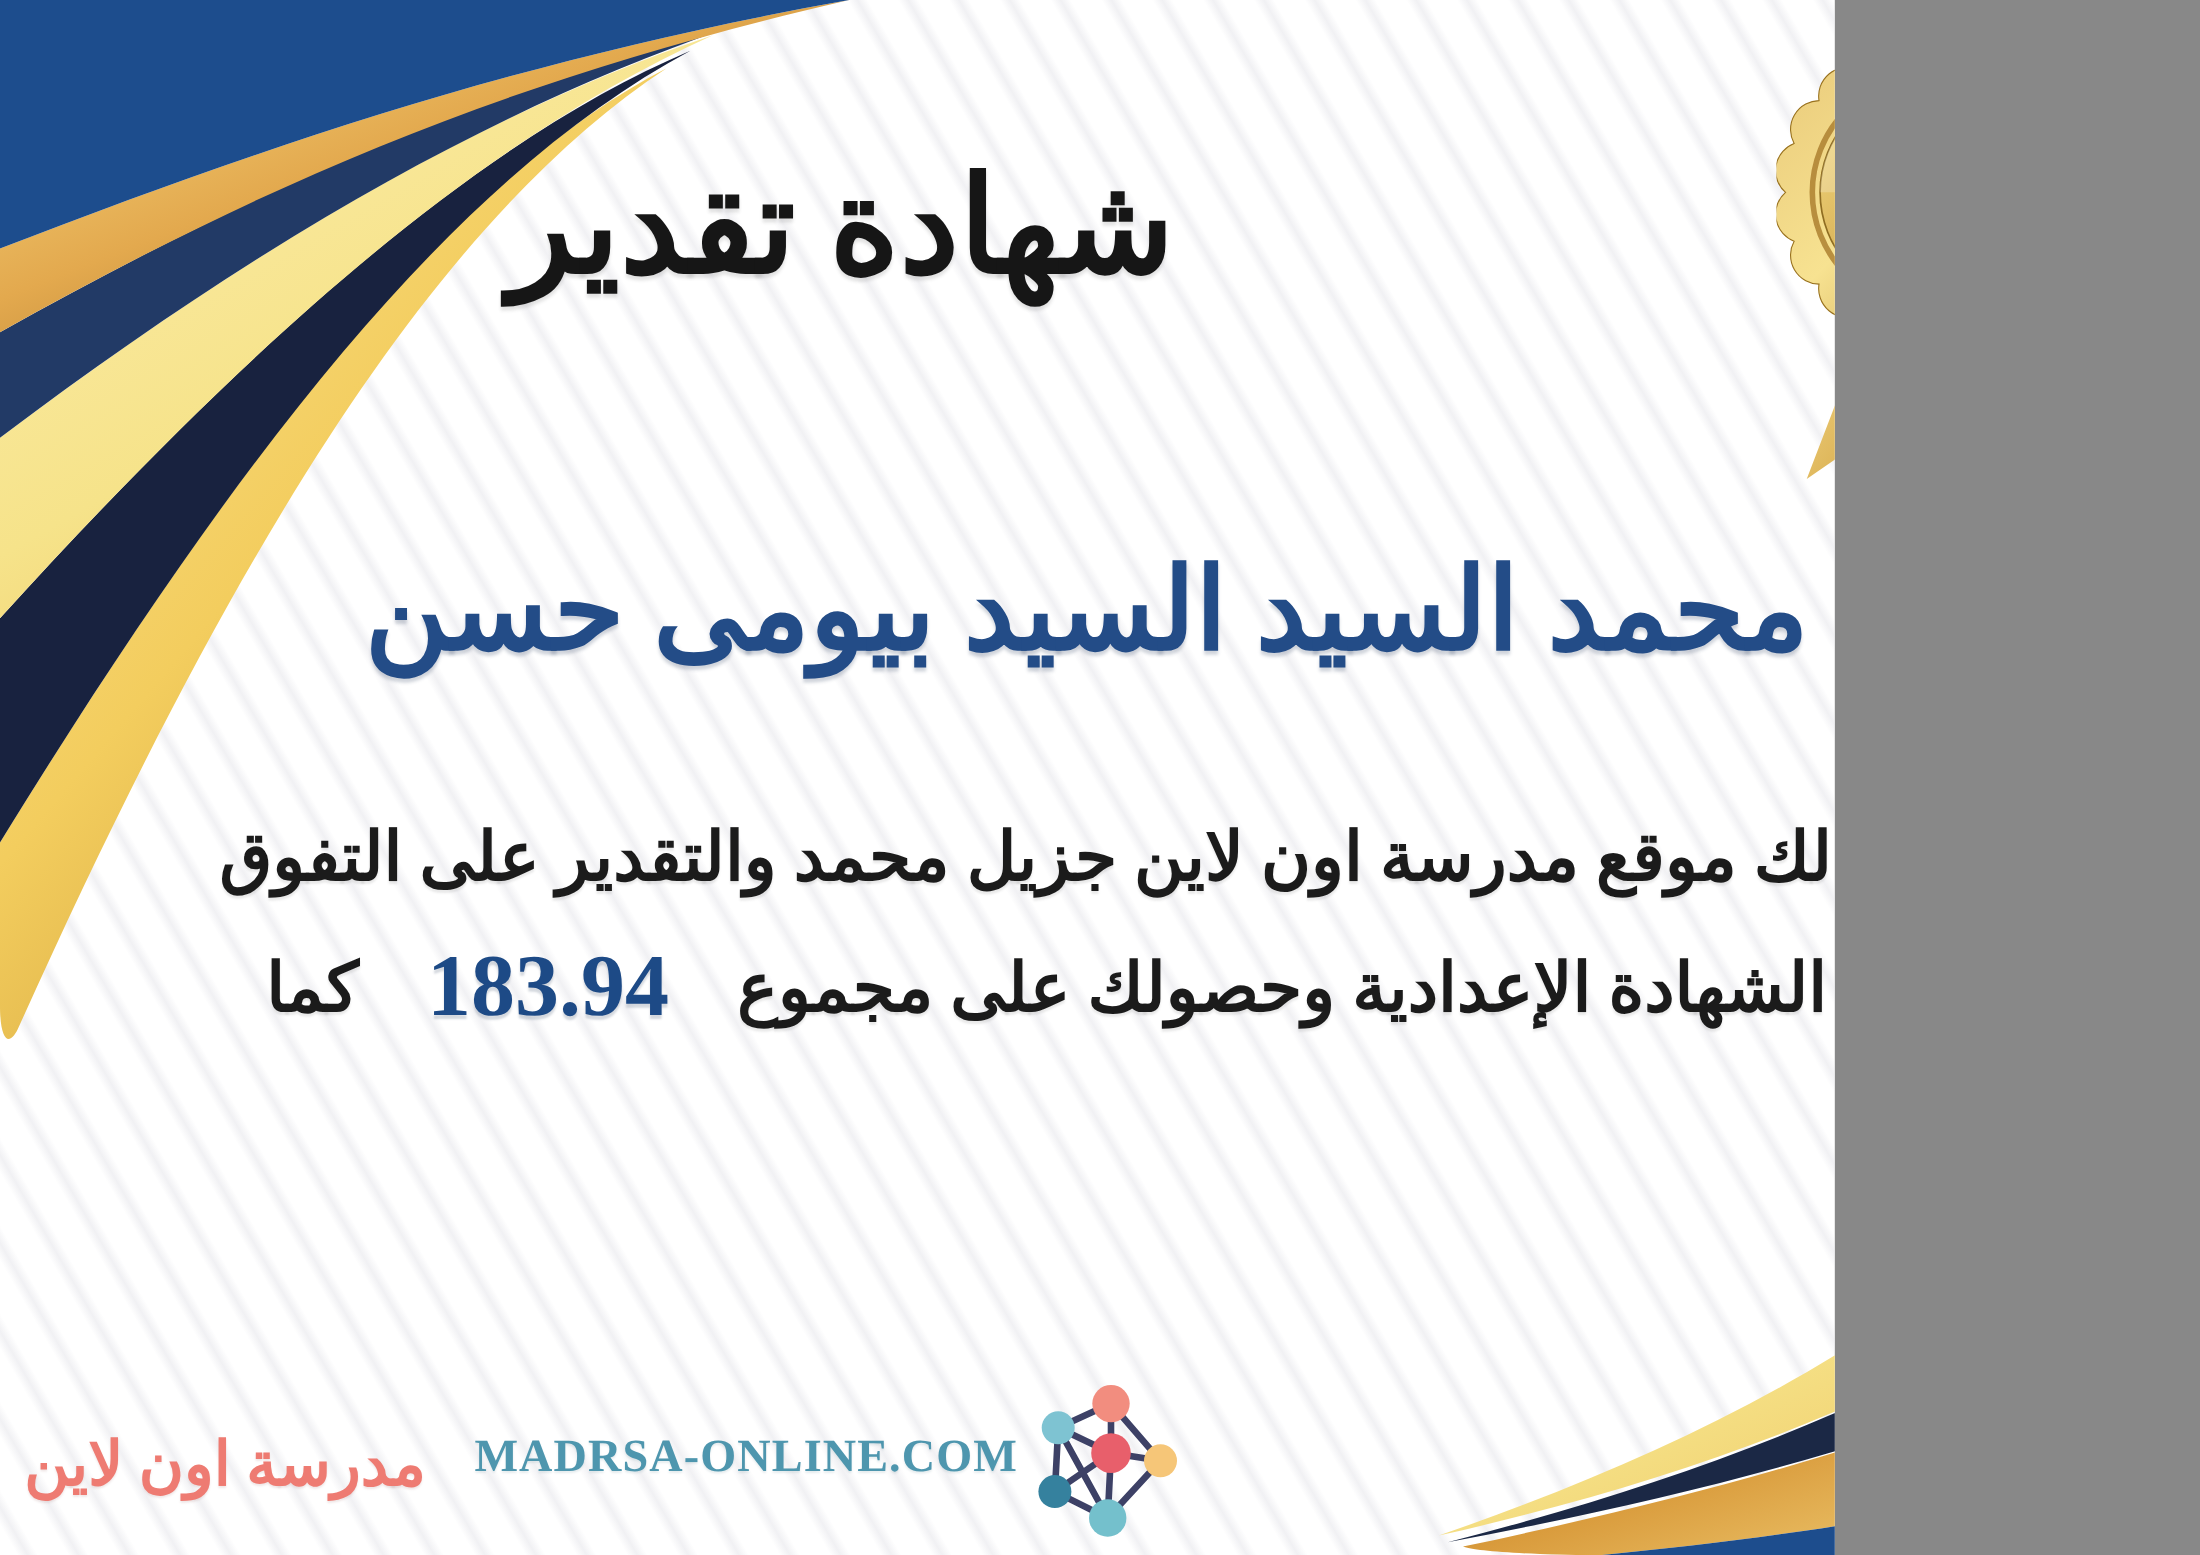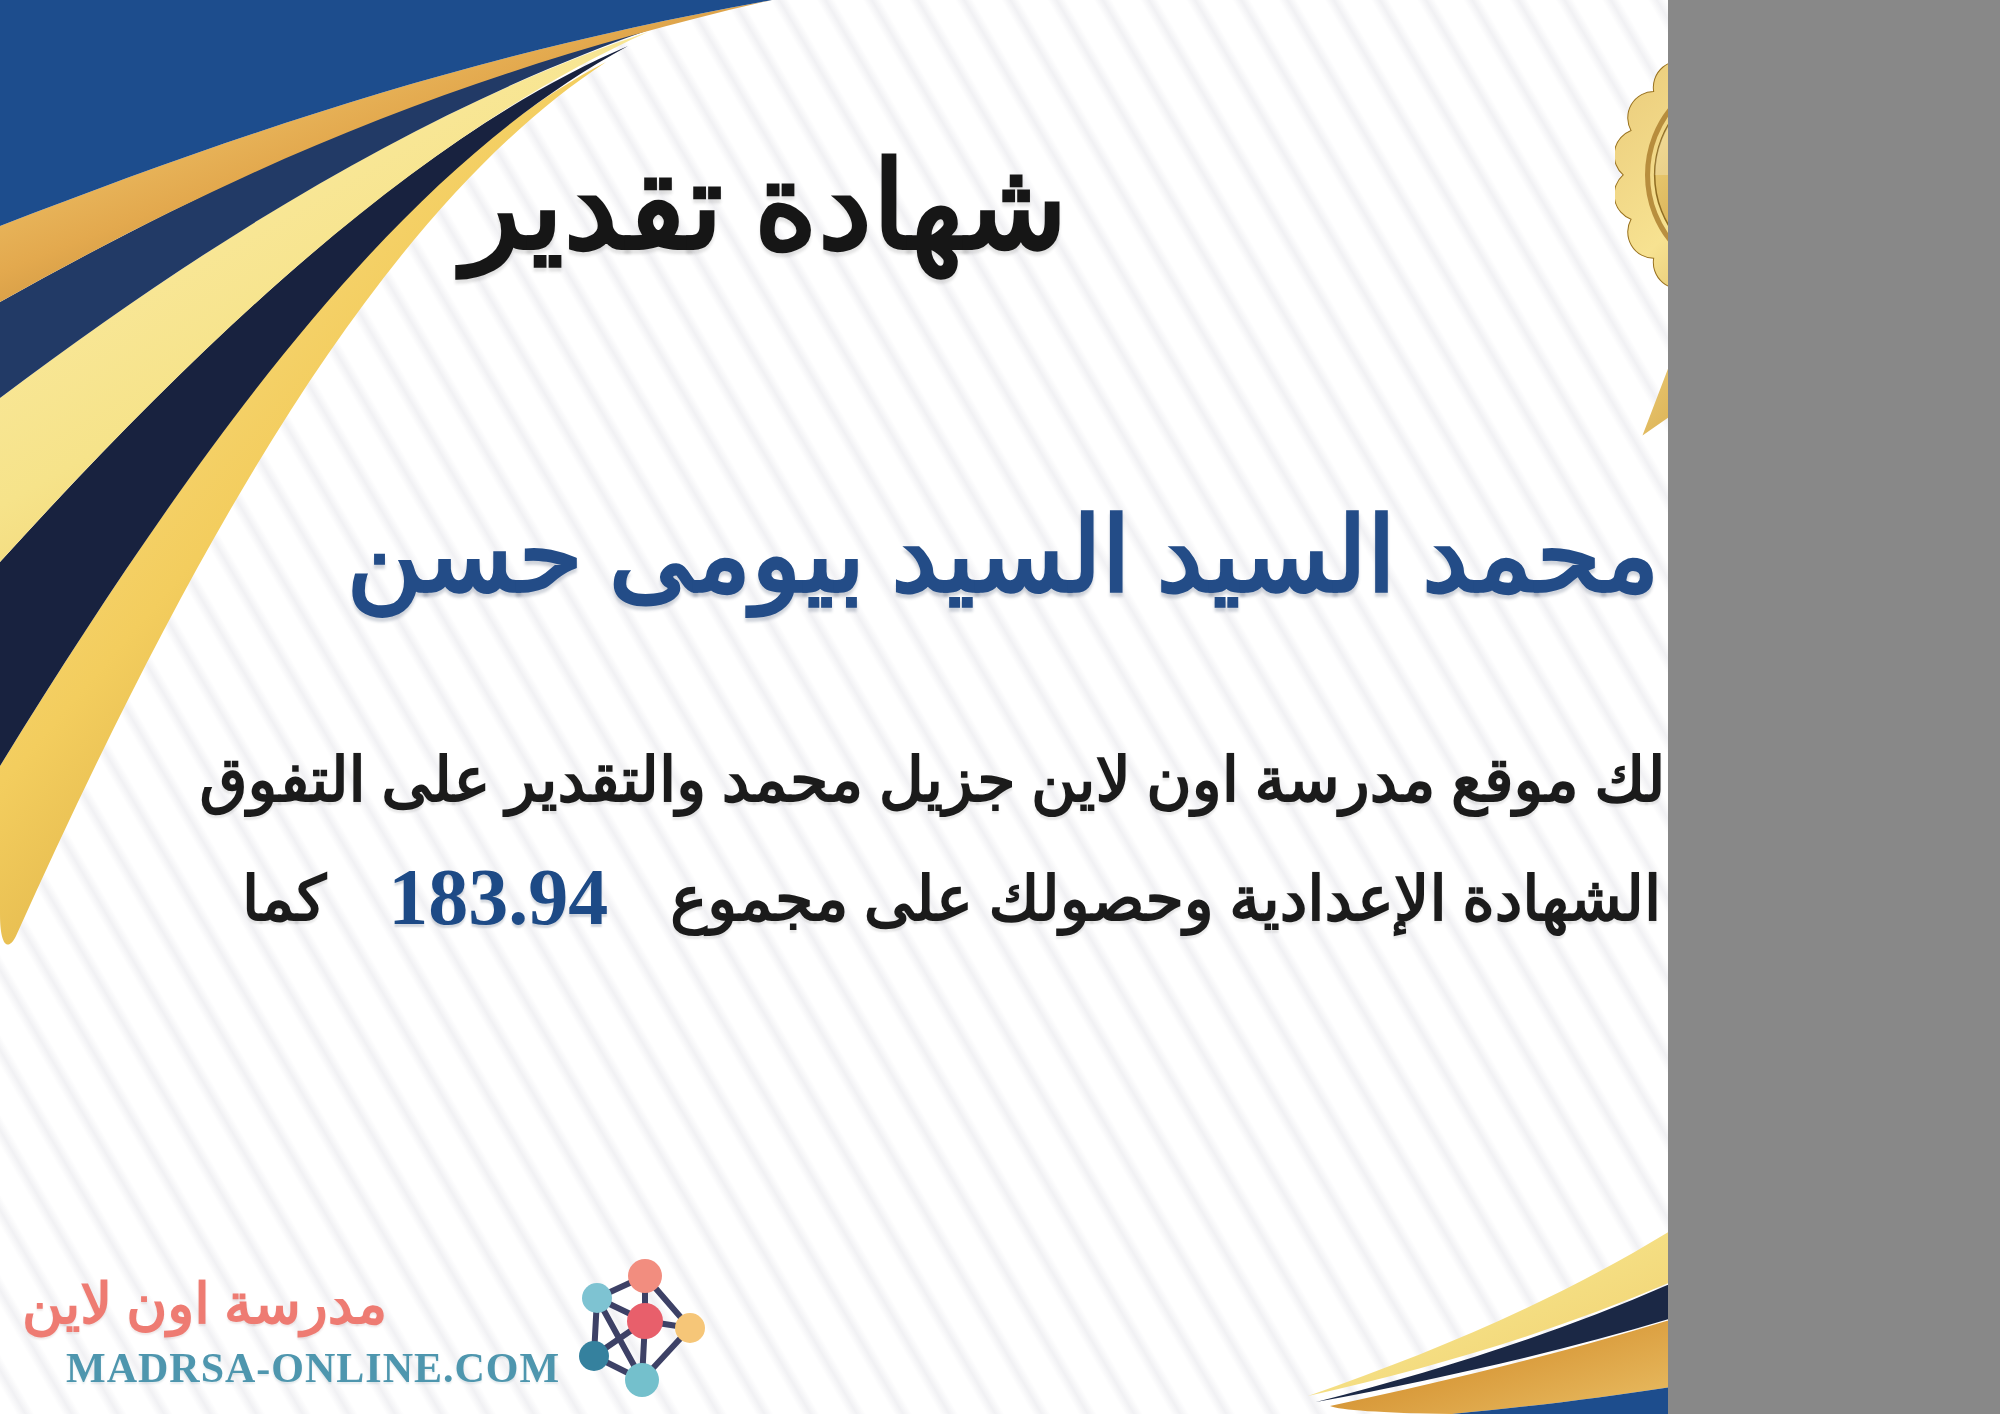--- a/index.html
+++ b/index.html
@@ -17,21 +17,21 @@
   svg{display:block;}
   .deco{position:absolute;left:0;top:0;pointer-events:none;}
 
   .title{
     position:absolute;left:90px;top:128px;width:1350px;
     direction:rtl;text-align:center;
     font-size:122px;font-weight:700;color:#161616;line-height:1.3;
     text-shadow:0 4px 3px rgba(60,60,60,0.14);
   }
   .student-name{
-    position:absolute;left:153px;top:478px;width:1700px;
+    position:absolute;left:138px;top:478px;width:1700px;
     direction:rtl;text-align:center;
     font-size:104px;font-weight:700;color:#234c87;line-height:1.5;
     text-shadow:0 4px 3px rgba(40,60,90,0.22);
   }
   .body-text{
     position:absolute;left:36px;top:724px;width:1928px;
     direction:rtl;text-align:center;
     font-size:62px;font-weight:600;color:#1b1b1b;
     text-shadow:0 3px 2px rgba(70,70,70,0.12);
   }
@@ -46,21 +46,21 @@
     direction:rtl;text-align:center;
     font-size:62px;font-weight:600;color:#1b1b1b;line-height:120px;white-space:nowrap;
     text-shadow:0 3px 2px rgba(70,70,70,0.12);
   }
   .medal{position:absolute;left:1615px;top:38px;}
 
   .logo{
     position:absolute;left:22px;top:1256px;width:562px;height:152px;
     display:flex;flex-direction:row;align-items:center;gap:4px;
   }
-  .logo-textcol{flex:1;display:flex;flex-direction:column;align-items:stretch;}
+  .logo-textcol{flex:1;display:flex;flex-direction:row;align-items:stretch;}
   .logo-ar{
     direction:rtl;text-align:left;
     font-size:56px;font-weight:700;color:#ee7b72;line-height:72px;white-space:nowrap;
     text-shadow:0 2px 2px rgba(120,60,60,0.12);
   }
   .logo-en{
     direction:ltr;text-align:left;
     font-size:42px;font-weight:700;color:#4e96ae;letter-spacing:1px;
     line-height:56px;white-space:nowrap;
     text-shadow:0 2px 2px rgba(40,90,110,0.12);

